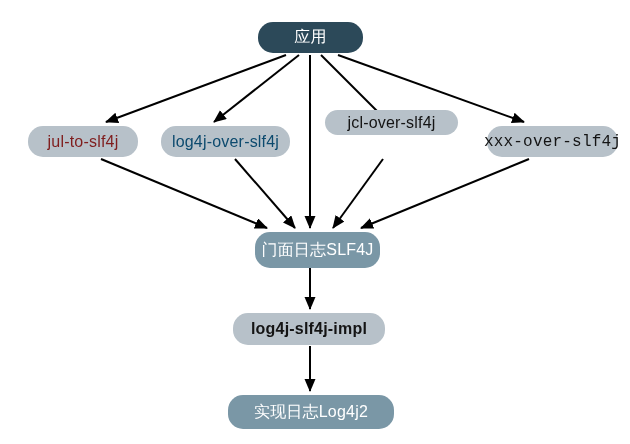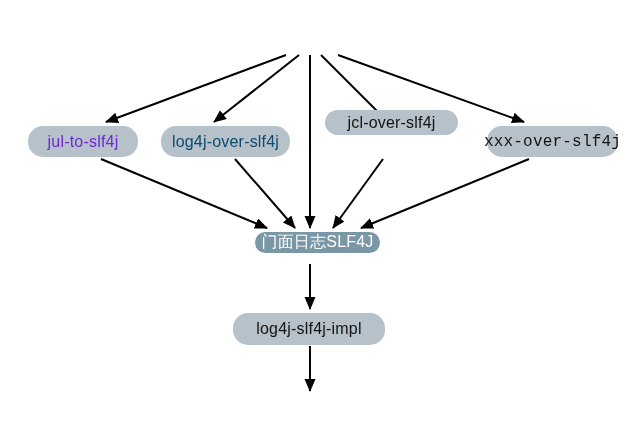--- a/index.html
+++ b/index.html
@@ -59,20 +59,22 @@
         <line x1="338" y1="55" x2="524" y2="122" stroke="#000000" stroke-width="2" marker-end="url(#arrowhead)"></line>
         <line x1="101" y1="159" x2="267" y2="228" stroke="#000000" stroke-width="2" marker-end="url(#arrowhead)"></line>
         <line x1="235" y1="159" x2="295" y2="228" stroke="#000000" stroke-width="2" marker-end="url(#arrowhead)"></line>
         <line x1="383" y1="159" x2="333" y2="228" stroke="#000000" stroke-width="2" marker-end="url(#arrowhead)"></line>
         <line x1="529" y1="159" x2="361" y2="228" stroke="#000000" stroke-width="2" marker-end="url(#arrowhead)"></line>
         <line x1="310" y1="264" x2="310" y2="309" stroke="#000000" stroke-width="2" marker-end="url(#arrowhead)"></line>
         <line x1="310" y1="346" x2="310" y2="391" stroke="#000000" stroke-width="2" marker-end="url(#arrowhead)"></line>
       </g>
   </svg>
   <div class="nodes">
-      <div class="node" style="left: 28px; top: 126px; width: 110px; height: 31px; background: rgb(183, 193, 201); color: #6d28d9;">jul-to-slf4j</div>
+      <div class="node" style="left: 258px; top: 22px; width: 105px; height: 31px; background: rgb(44, 73, 89); color: rgb(255, 255, 255);">应用</div>
+      <div class="node" style="left: 28px; top: 126px; width: 110px; height: 31px; background: rgb(183, 193, 201); color: #7f1d1d;">jul-to-slf4j</div>
       <div class="node" style="left: 161px; top: 126px; width: 129px; height: 31px; background: rgb(183, 193, 201); color: #0c4a6e;">log4j-over-slf4j</div>
       <div class="node" style="left: 325px; top: 110px; width: 133px; height: 25px; background: rgb(183, 193, 201); color: rgb(20, 20, 20);">jcl-over-slf4j</div>
       <div class="node" style="left: 487px; top: 126px; width: 131px; height: 31px; background: rgb(183, 193, 201); color: rgb(20, 20, 20); font-family: Liberation Mono, monospace;">xxx-over-slf4j</div>
-      <div class="node" style="left: 255px; top: 232px; width: 125px; height: 21px; background: rgb(122, 151, 166); color: rgb(255, 255, 255);">门面日志SLF4J</div>
-      <div class="node" style="left: 233px; top: 313px; width: 152px; height: 32px; background: rgb(183, 193, 201); color: rgb(20, 20, 20);">log4j-slf4j-impl</div>
+      <div class="node" style="left: 255px; top: 232px; width: 125px; height: 36px; background: rgb(122, 151, 166); color: rgb(255, 255, 255);">门面日志SLF4J</div>
+      <div class="node" style="left: 233px; top: 313px; width: 152px; height: 32px; background: rgb(183, 193, 201); color: rgb(20, 20, 20); font-weight: bold;">log4j-slf4j-impl</div>
+      <div class="node" style="left: 228px; top: 395px; width: 166px; height: 34px; background: rgb(122, 151, 166); color: rgb(255, 255, 255);">实现日志Log4j2</div>
     </div>
 </div>
 
 </body></html>

